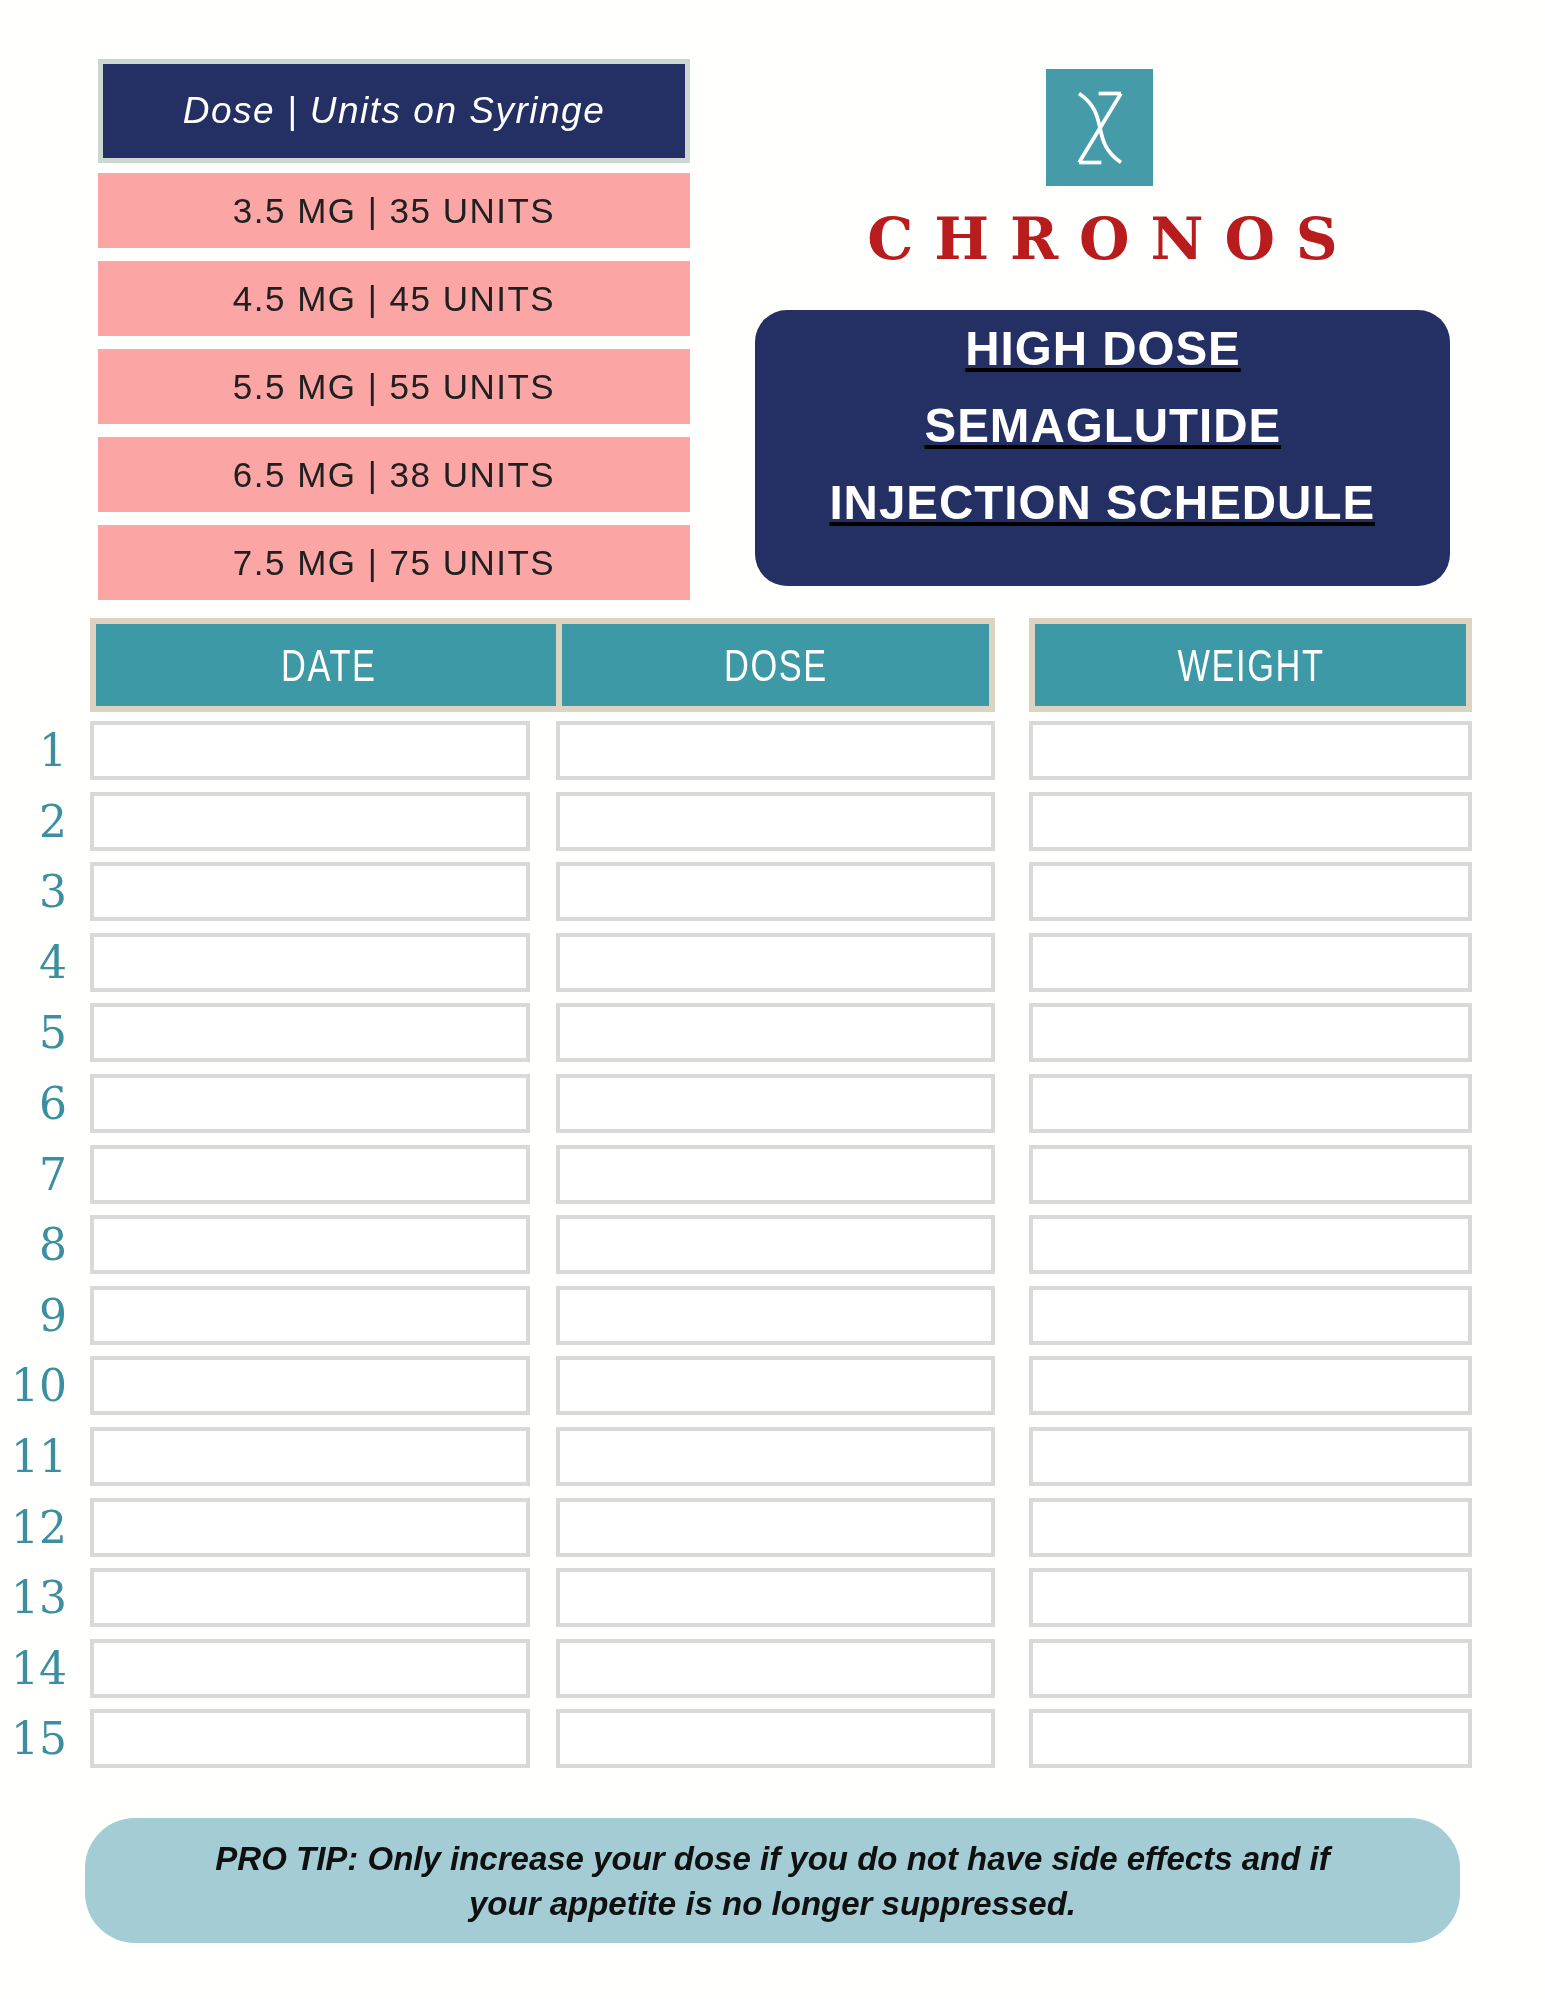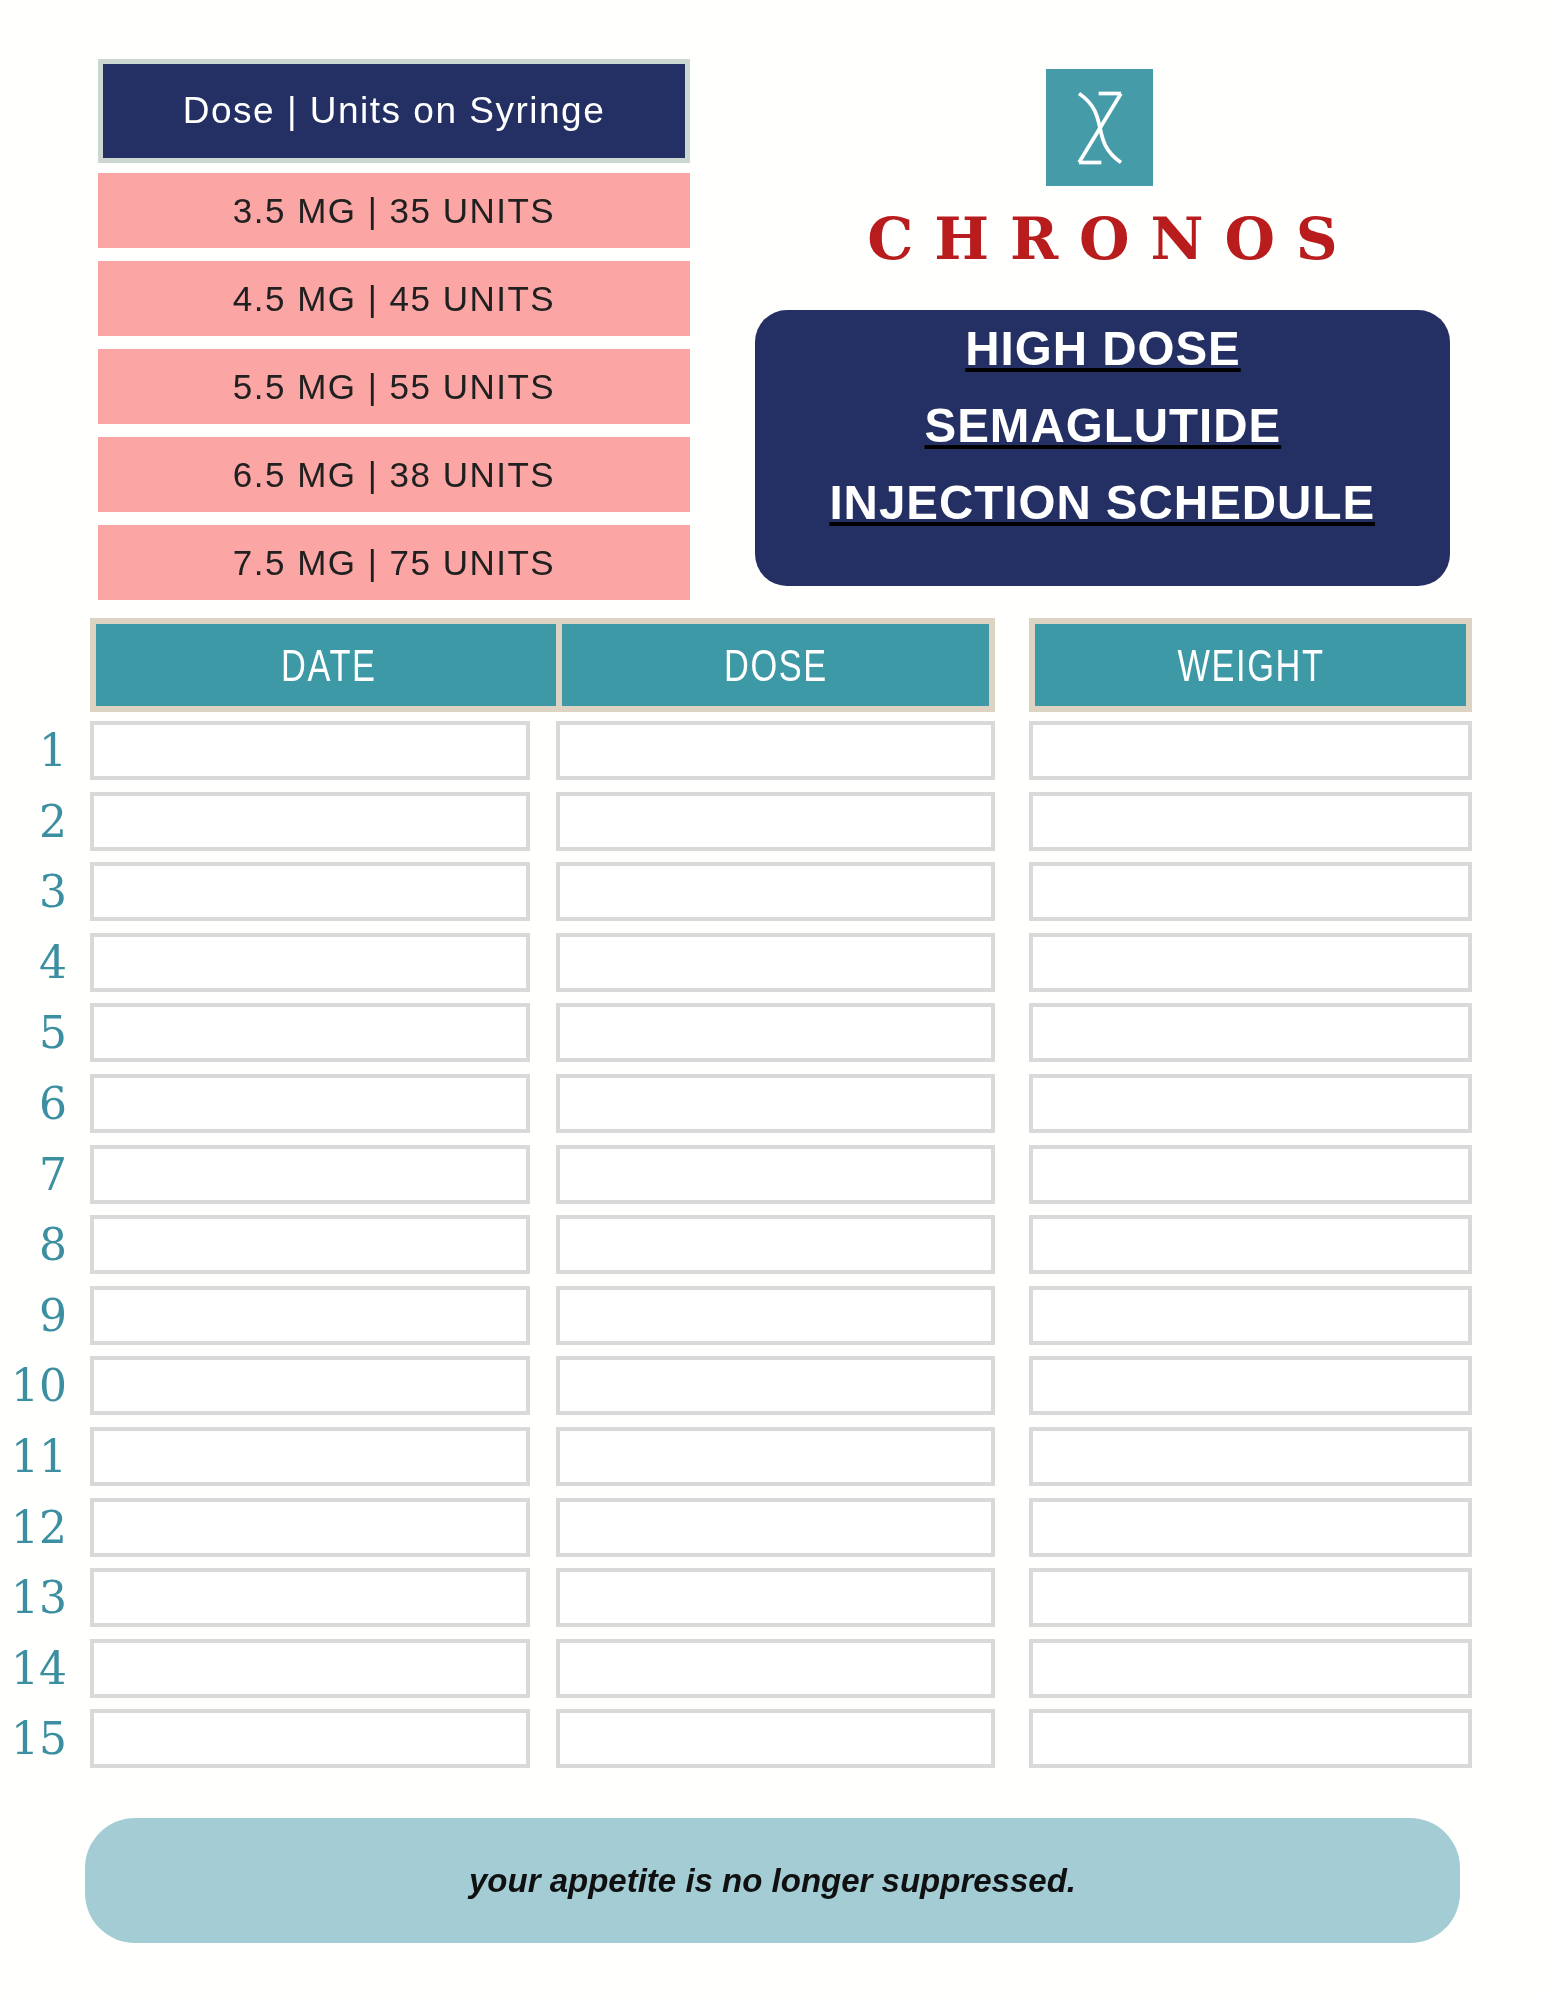--- a/index.html
+++ b/index.html
@@ -7,21 +7,21 @@
     position:relative;width:1545px;height:1999px;margin:0 auto;
     background:#fffffe;overflow:hidden;
     font-family:"Liberation Sans",sans-serif;
   }
   
   .dose-ref{position:absolute;left:98px;top:59px;width:592px;}
   .dose-ref-header{
     box-sizing:border-box;height:104px;border:5px solid #ccd7d2;background:#243063;
     display:flex;align-items:center;justify-content:center;margin-bottom:10px;
   }
-  .dose-ref-header span{color:#fff;font-size:37px;letter-spacing:1.5px;font-weight:400;}
+  .dose-ref-header span{color:#fff;font-size:37px;letter-spacing:1.5px;font-weight:400;font-style:italic;}
   .dose-ref-row{
     height:75px;margin-bottom:13px;background:#fca5a5;
     display:flex;align-items:center;justify-content:center;
     font-size:35px;letter-spacing:1.5px;color:#202020;
   }
   
   .logo-box{
     position:absolute;left:1046px;top:69px;width:107px;height:117px;background:#459ba8;
     display:flex;align-items:center;justify-content:center;
   }
@@ -213,16 +213,17 @@
       </div>
       <div class="t-row">
         <div class="row-num">15</div>
         <input type="text" class="cell-input cell-date" style="">
         <input type="text" class="cell-input cell-dose" style="">
         <input type="text" class="cell-input cell-weight" style="">
       </div>
     </div>
 
   <div class="pro-tip">
+    <div class="pro-tip-line">PRO TIP: Only increase your dose if you do not have side effects and if</div>
     <div class="pro-tip-line">your appetite is no longer suppressed.</div>
   </div>
 
 </div>
 
 </body></html>

